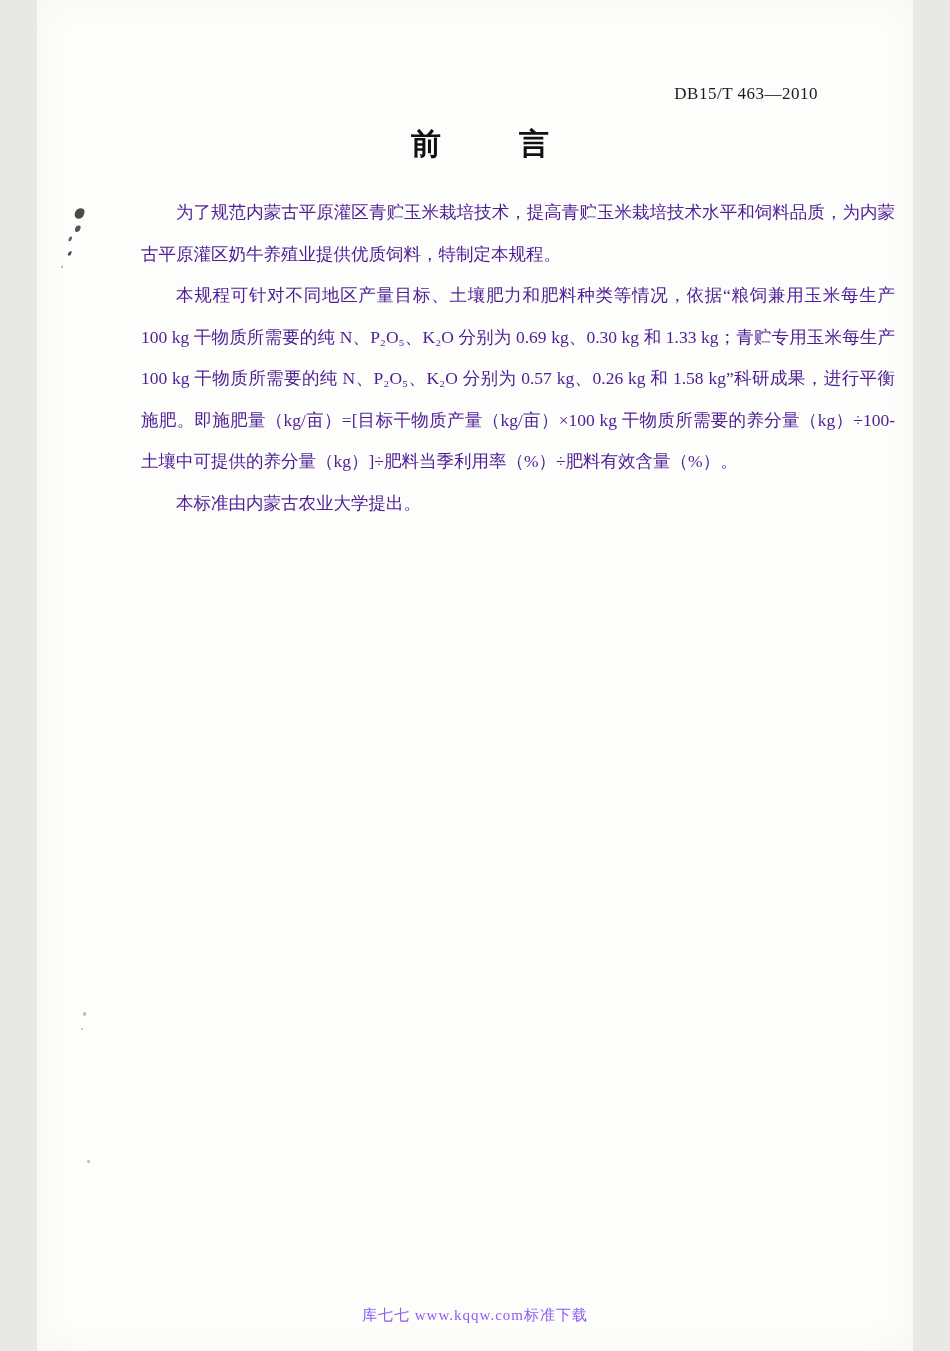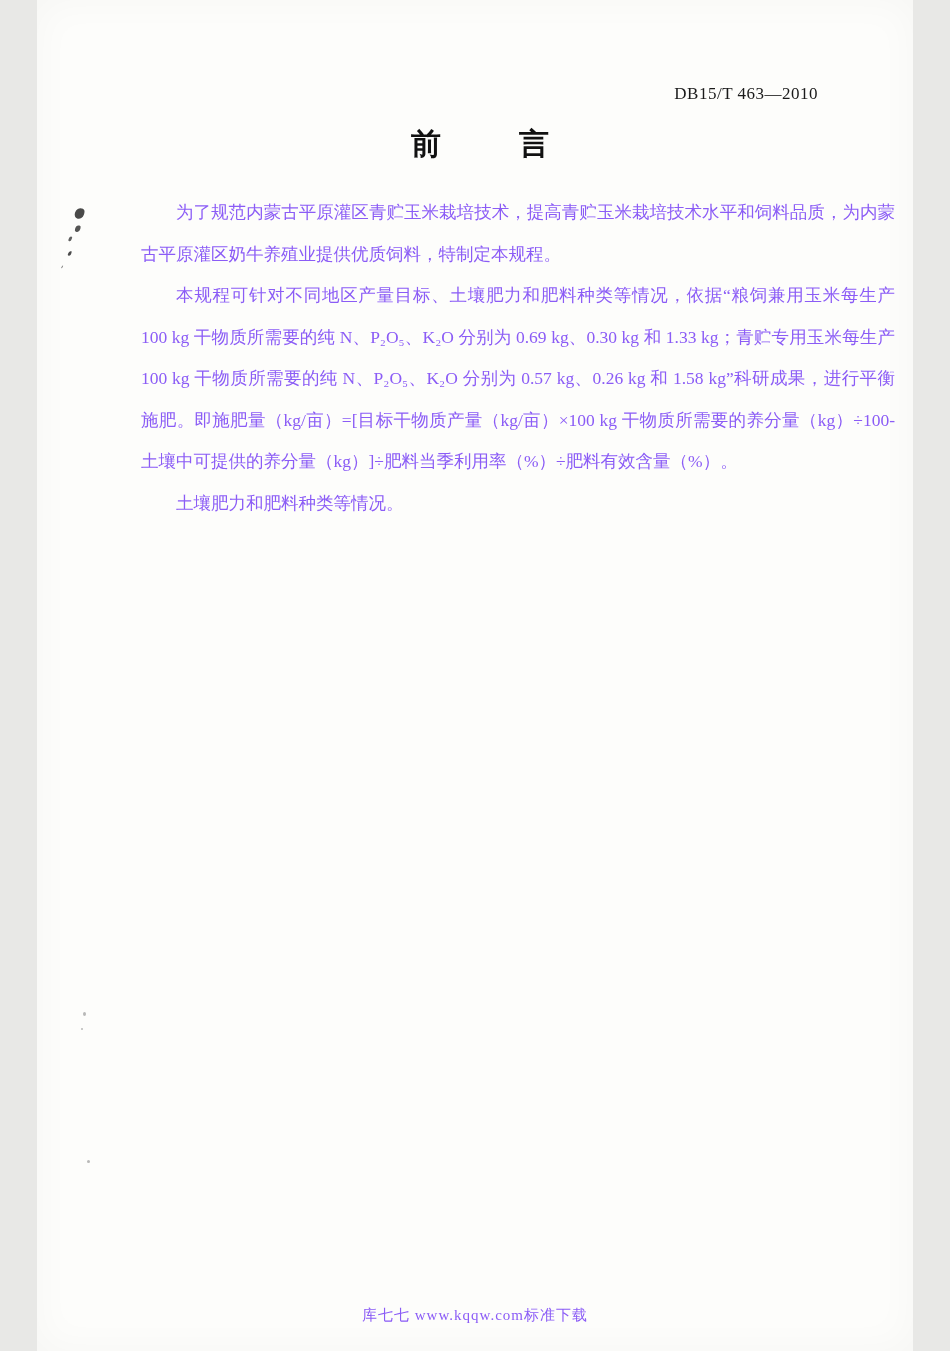--- a/index.html
+++ b/index.html
@@ -40,21 +40,21 @@
     letter-spacing: 6px;
   }
   .body-text {
     position: absolute;
     left: 104px;
     top: 192px;
     width: 754px;
     font-size: 17.5px;
     line-height: 41.5px;
     text-align: justify;
-    color: #8b5cf6;
+    color: #4c1d95;
   }
   .para {
     margin: 0;
     text-indent: 2em;
   }
   .footer-watermark {
     position: absolute;
     left: 0;
     bottom: 26px;
     width: 100%;
@@ -101,18 +101,18 @@
   <h1 class="page-title">前　　言</h1>
 
   <div class="scan-artifact"></div>
   <div class="speck-1"></div>
   <div class="speck-2"></div>
   <div class="speck-3"></div>
 
   <div class="body-text">
     <p class="para">为了规范内蒙古平原灌区青贮玉米栽培技术，提高青贮玉米栽培技术水平和饲料品质，为内蒙古平原灌区奶牛养殖业提供优质饲料，特制定本规程。</p>
     <p class="para">本规程可针对不同地区产量目标、土壤肥力和肥料种类等情况，依据“粮饲兼用玉米每生产 100 kg 干物质所需要的纯 N、P₂O₅、K₂O 分别为 0.69 kg、0.30 kg 和 1.33 kg；青贮专用玉米每生产 100 kg 干物质所需要的纯 N、P₂O₅、K₂O 分别为 0.57 kg、0.26 kg 和 1.58 kg”科研成果，进行平衡施肥。即施肥量（kg/亩）=[目标干物质产量（kg/亩）×100 kg 干物质所需要的养分量（kg）÷100-土壤中可提供的养分量（kg）]÷肥料当季利用率（%）÷肥料有效含量（%）。</p>
-    <p class="para">土壤肥力和肥料种类等情况。</p>
+    <p class="para">本标准由内蒙古农业大学提出。</p>
   </div>
 
   <div class="footer-watermark">库七七 www.kqqw.com标准下载</div>
 
 </div>
 
 </body></html>

